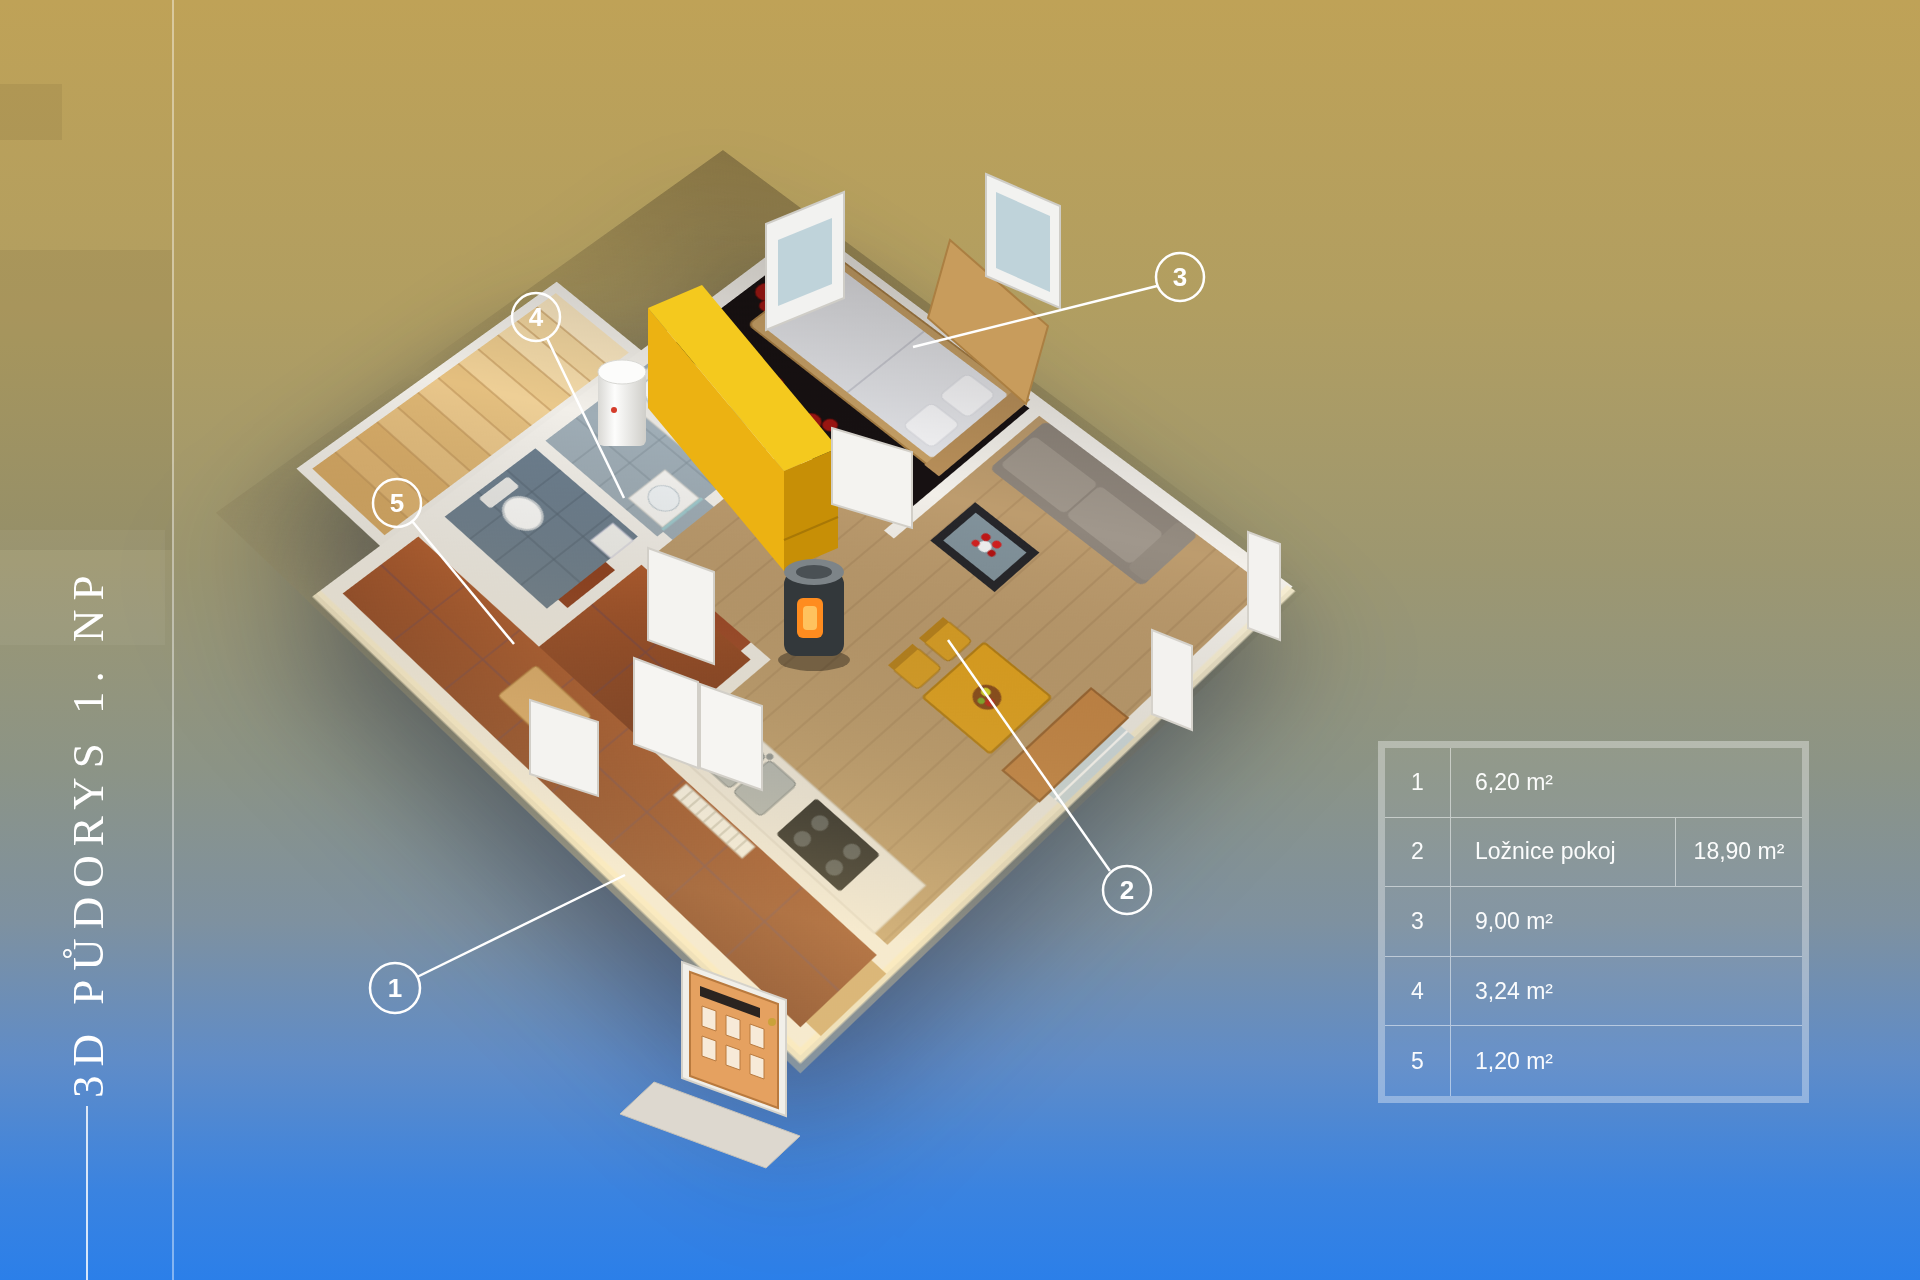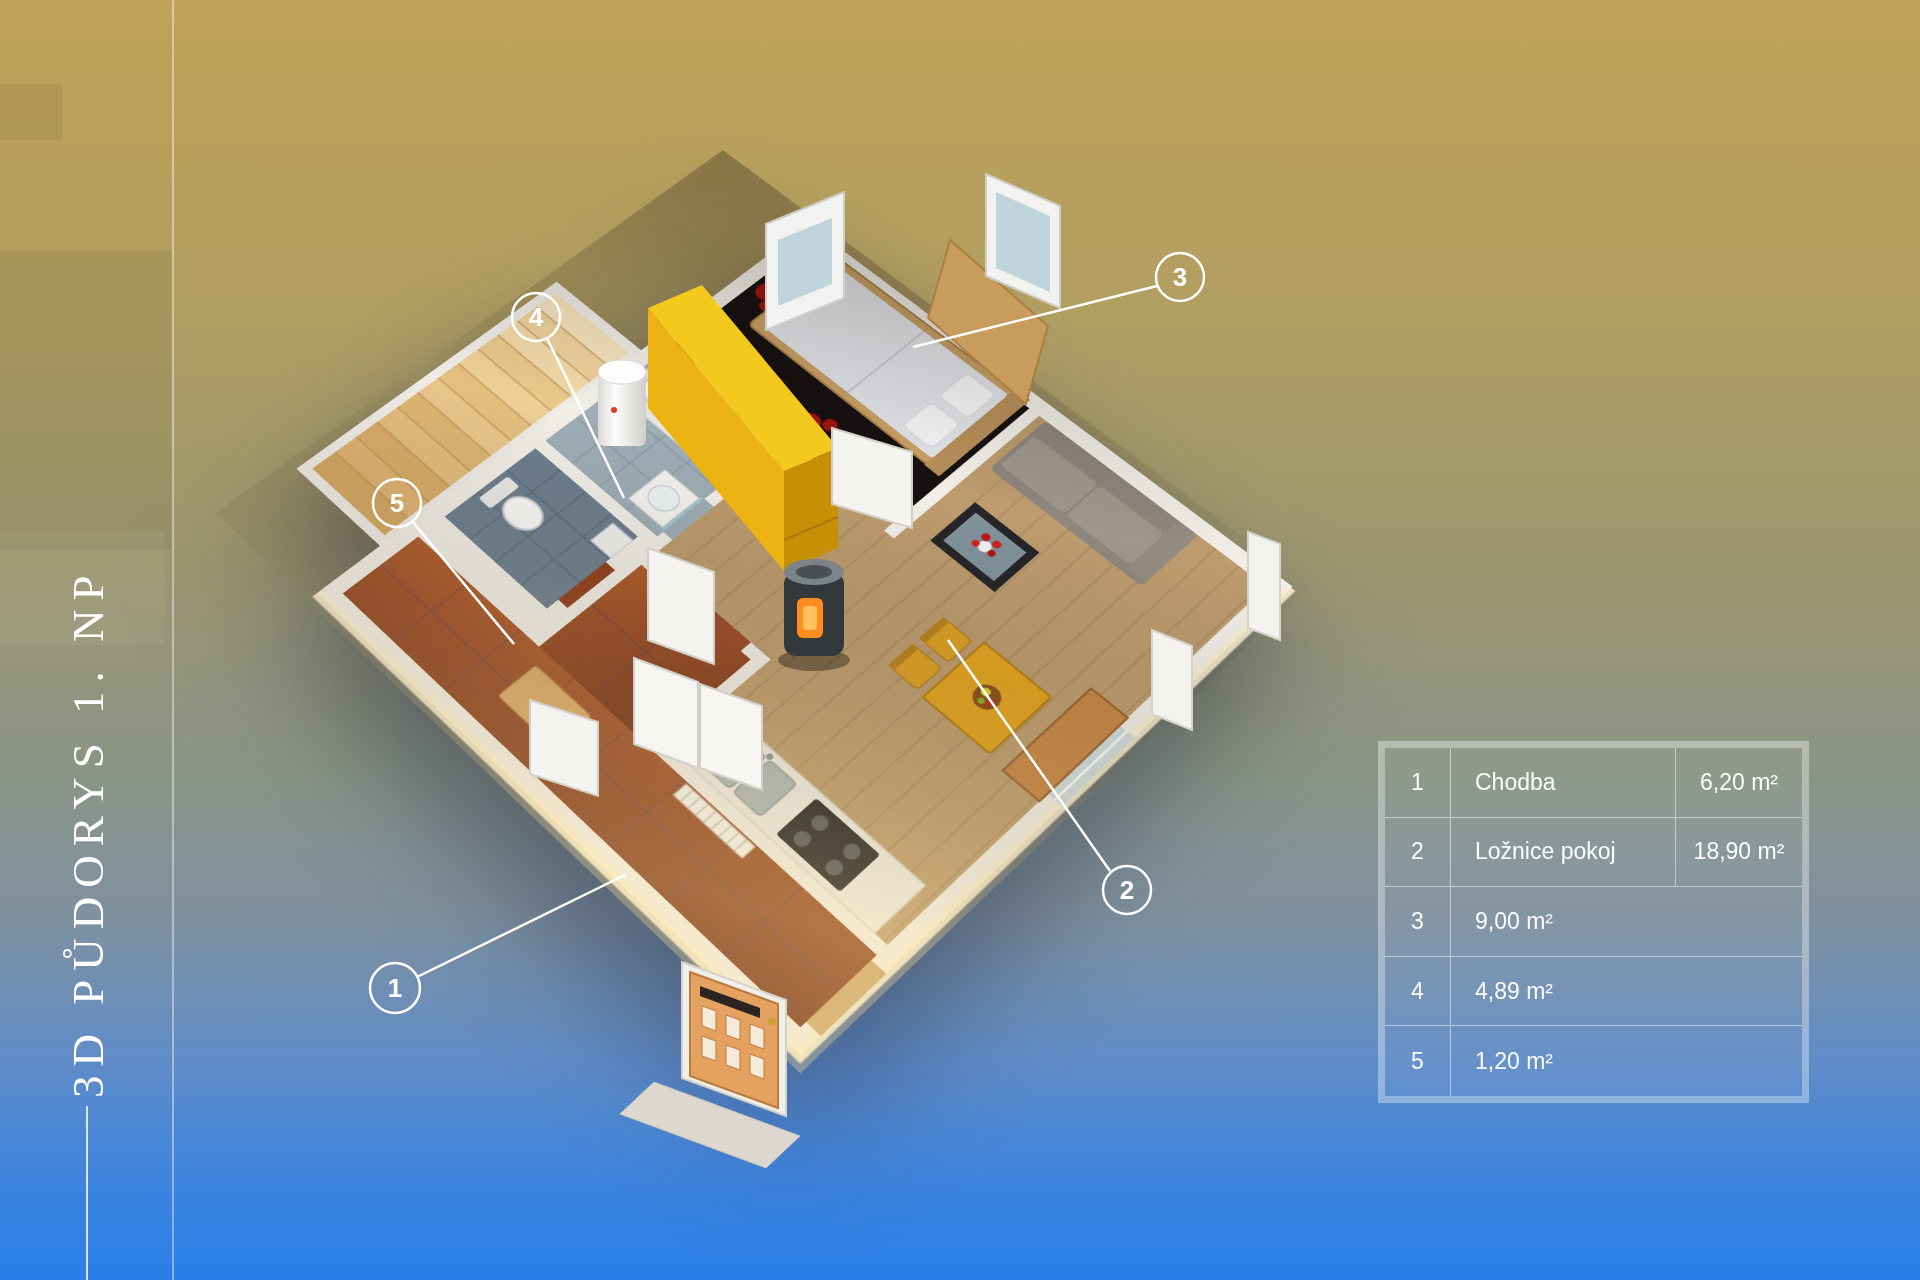--- a/index.html
+++ b/index.html
@@ -373,33 +373,32 @@
     <g>
       <circle cx="397" cy="503" r="24"></circle>
       <text class="callout-num" x="397" y="503" text-anchor="middle" dy="9" stroke="none">5</text>
     </g>
   </g>
 </svg>
 
 <div class="legend">
   <div class="row">
     <div class="c-num">1</div>
-    <div class="c-name">Chodba</div>
     <div class="c-area">6,20 m²</div>
   </div>
   <div class="row">
     <div class="c-num">2</div>
     <div class="c-name">Ložnice pokoj</div>
     <div class="c-area">18,90 m²</div>
   </div>
   <div class="row">
     <div class="c-num">3</div>
     <div class="c-area">9,00 m²</div>
   </div>
   <div class="row">
     <div class="c-num">4</div>
-    <div class="c-area">4,89 m²</div>
+    <div class="c-area">3,24 m²</div>
   </div>
   <div class="row">
     <div class="c-num">5</div>
     <div class="c-area">1,20 m²</div>
   </div>
 </div>
 
 </body></html>

